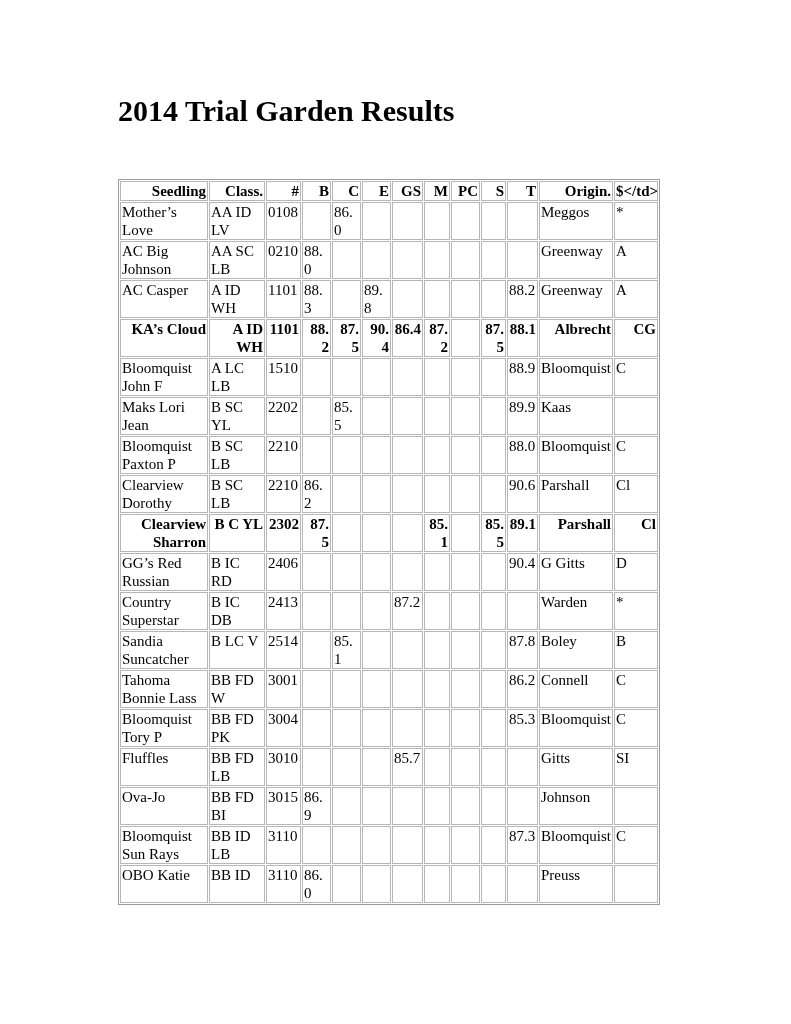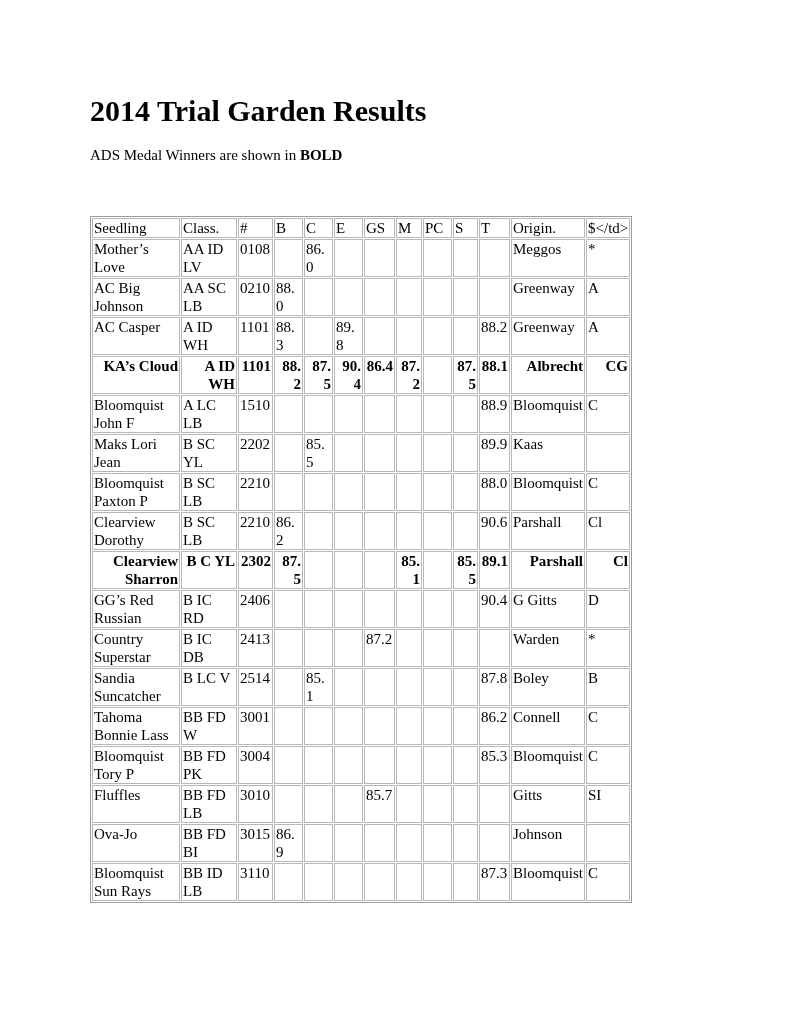--- a/index.html
+++ b/index.html
@@ -9,20 +9,21 @@
   }
   body {
     width: 791px;
     height: 1024px;
     font-family: "Liberation Serif", "DejaVu Serif", serif;
     color: #000000;
     overflow: hidden;
   }
   .page {
     padding: 94px 16px 0 90px;
+    margin-left: 28px;
   }
   h1.title {
     margin: 0;
     font-size: 30px;
     line-height: 33px;
     font-weight: bold;
     letter-spacing: 0;
   }
   p.subtitle {
     margin: 19px 0 0 0;
@@ -44,22 +45,23 @@
   table.results td {
     border: 1px solid #b7b7b7;
     padding: 0 1px;
     vertical-align: top;
     text-align: left;
     overflow: hidden;
     word-wrap: break-word;
     font-weight: normal;
   }
   table.results th {
-    font-weight: normal;
+    font-weight: bold;
     white-space: nowrap;
+    text-align: right;
   }
   td.v-bottom { vertical-align: bottom; font-family: Liberation Serif, serif; }
   tr.bold-row td { font-weight: bold; text-align: right; }
   
   col.c-seedling { width: 88px; }
   col.c-class    { width: 56px; }
   col.c-num      { width: 35px; }
   col.c-b        { width: 29px; }
   col.c-c        { width: 29px; }
   col.c-e        { width: 29px; }
@@ -69,21 +71,20 @@
   col.c-s        { width: 25px; }
   col.c-t        { width: 31px; }
   col.c-origin   { width: 74px; }
   col.c-dollar   { width: 44px; }
 </style>
 </head>
 <body>
 
 <div class="page">
   <h1 class="title">2014 Trial Garden Results</h1>
-  <p class="subtitle"><span>ADS Medal Winners are shown in </span><b>BOLD</b></p>
 
   <table class="results">
     <colgroup>
       <col class="c-seedling">
         <col class="c-class">
         <col class="c-num">
       <col class="c-b">
         <col class="c-c">
         <col class="c-e">
         <col class="c-gs">
@@ -360,15 +361,30 @@
           <td></td>
           <td></td>
           <td></td>
           <td></td>
           <td></td>
           <td></td>
           <td>87.3</td>
           <td>Bloomquist</td>
           <td>C</td>
         </tr>
+        <tr>
+          <td>OBO Katie</td>
+          <td>BB ID</td>
+          <td>3110</td>
+          <td>86.0</td>
+          <td></td>
+          <td></td>
+          <td></td>
+          <td></td>
+          <td></td>
+          <td></td>
+          <td></td>
+          <td>Preuss</td>
+          <td></td>
+        </tr>
       </tbody>
   </table>
 </div>
 
 </body></html>

